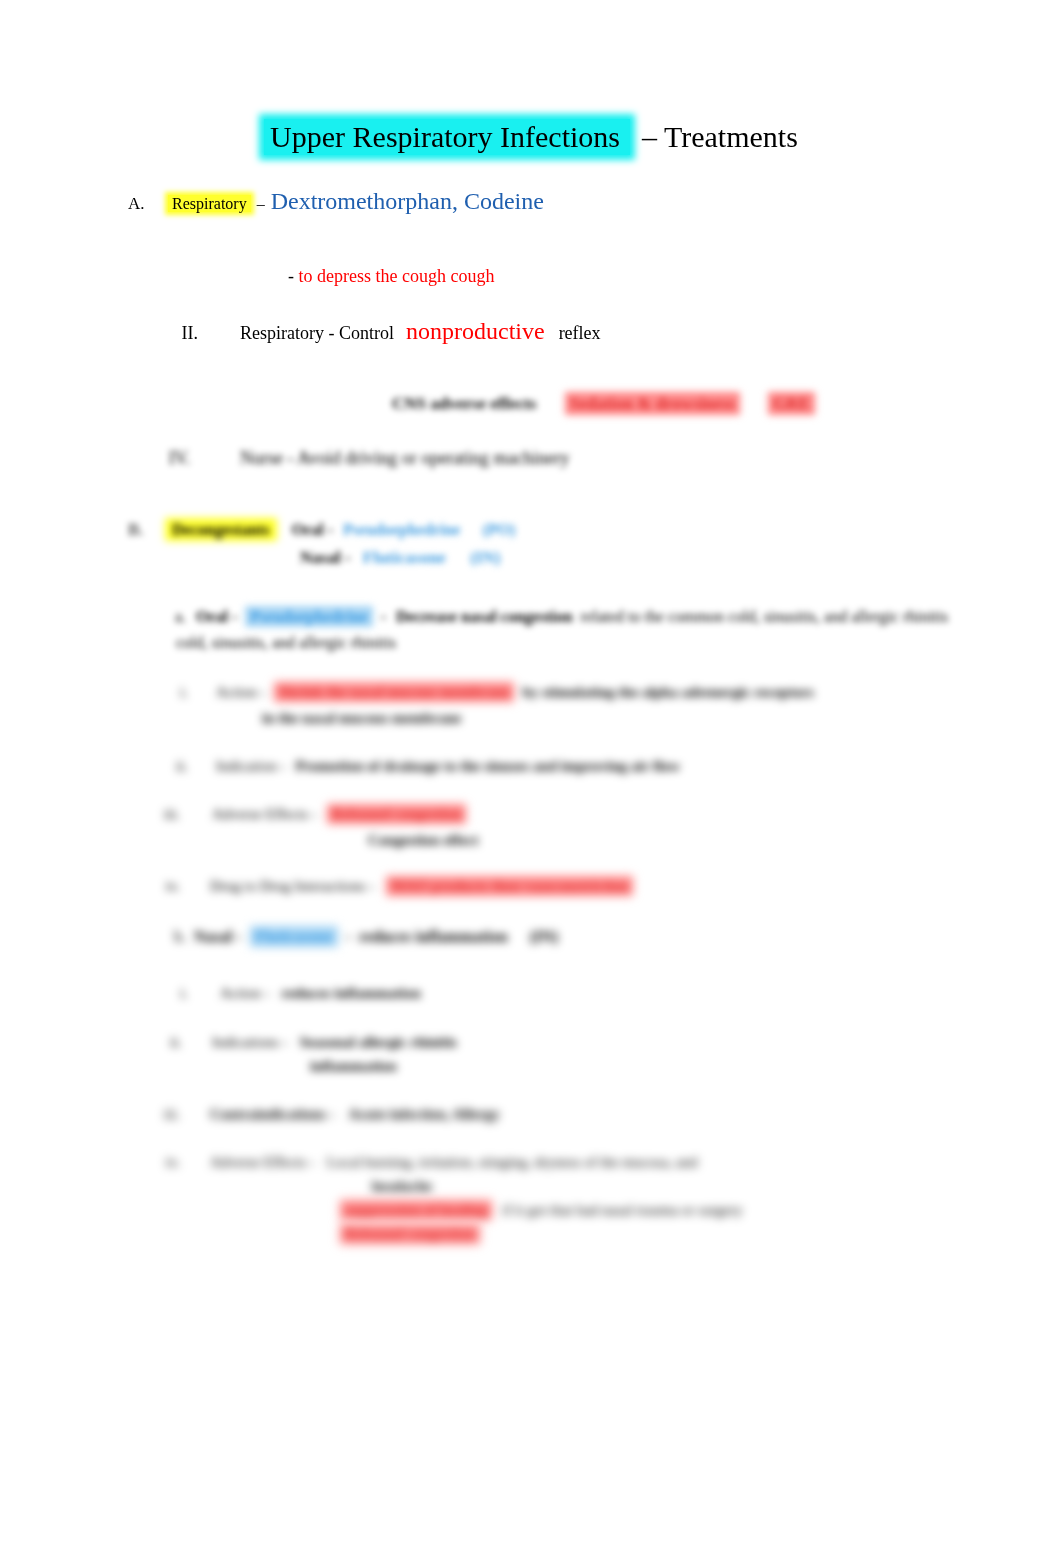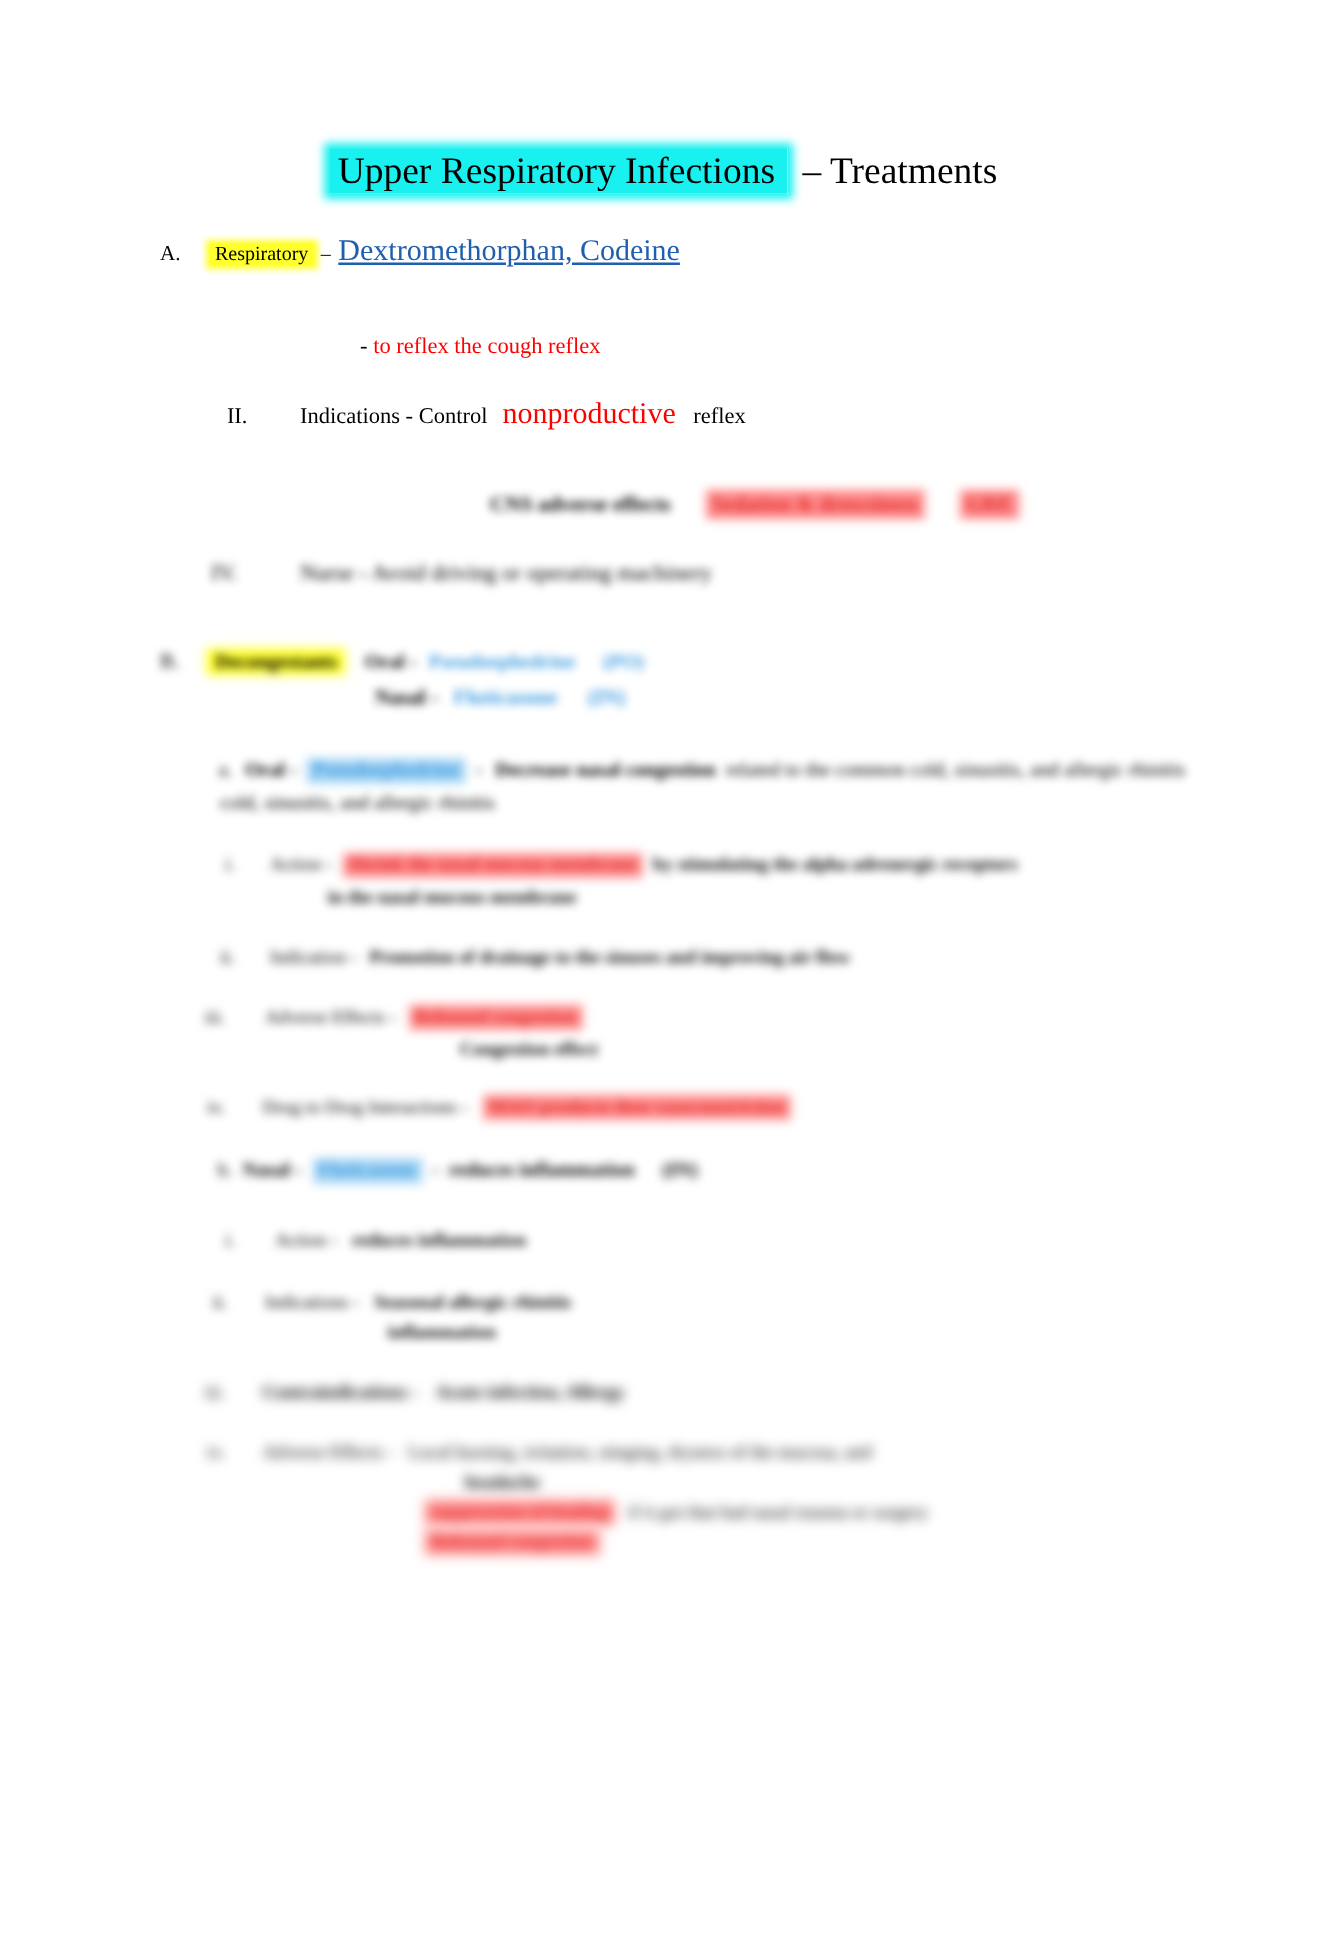--- a/index.html
+++ b/index.html
@@ -85,21 +85,21 @@
   .hl-blue {
     background: #a8d6f5;
     box-shadow: 0 0 4px 2px #a8d6f5;
     padding: 0 3px;
   }
   .blue { color: #1f5faf; }
   .blue-lt { color: #3d9be0; }
   .red { color: #ff0000; }
   .red-dk { color: #e03030; }
   .bold { font-weight: bold; }
-  .big { font-size: 24px; text-decoration: underline; }
+  .big { font-size: 24px; }
   .small { font-size: 16px; }
   .b2 { filter: blur(3.4px); }
   .b3 { filter: blur(4.0px); }
   .b4 { filter: blur(4.6px); }
   .inline-blur { display: inline-block; filter: blur(3.2px); }
 </style>
 </head>
 <body>
 
 <div class="page">
@@ -107,25 +107,25 @@
   <div class="title-row">
     <span class="hl-cyan">Upper Respiratory Infections</span><span class="title-tail">– Treatments</span>
   </div>
 
   <div class="row lvlA" style="left:128px; top:188px;">
     <span class="num-A" style="position:relative; display:inline-block;">A.</span><span class="hl-yellow small">Respiratory</span><span class="small" style="padding:0 6px;">–</span><span class="blue big">Dextromethorphan, Codeine</span>
   </div>
 
   <div class="row" style="left:288px; top:266px; font-size:18px;">
     <span>-</span>
-    <span class="red">to reflex the cough reflex</span>
+    <span class="red">to depress the cough cough</span>
   </div>
 
   <div class="row" style="left:142px; top:318px; font-size:18px;">
-    <span class="num-R" style="position:relative; display:inline-block;">II.</span><span style="padding-left:42px;">Indications - Control</span><span class="red" style="font-size:24px; padding-left:12px;">nonproductive</span><span style="padding-left:14px;">reflex</span>
+    <span class="num-R" style="position:relative; display:inline-block;">II.</span><span style="padding-left:42px;">Respiratory - Control</span><span class="red" style="font-size:24px; padding-left:12px;">nonproductive</span><span style="padding-left:14px;">reflex</span>
   </div>
 
   <div class="row b2" style="left:392px; top:394px; font-size:17px;">
     <span class="bold">CNS adverse effects</span>
     <span class="hl-red red-dk bold" style="margin-left:26px;">Sedation &amp; drowsiness</span>
     <span class="hl-red red-dk bold" style="margin-left:28px;">GRE</span>
   </div>
 
   <div class="row b2" style="left:134px; top:448px; font-size:18px;">
     <span class="num-R" style="position:relative; display:inline-block;">IV.</span><span style="padding-left:50px;">Nurse - Avoid driving or operating machinery</span>

